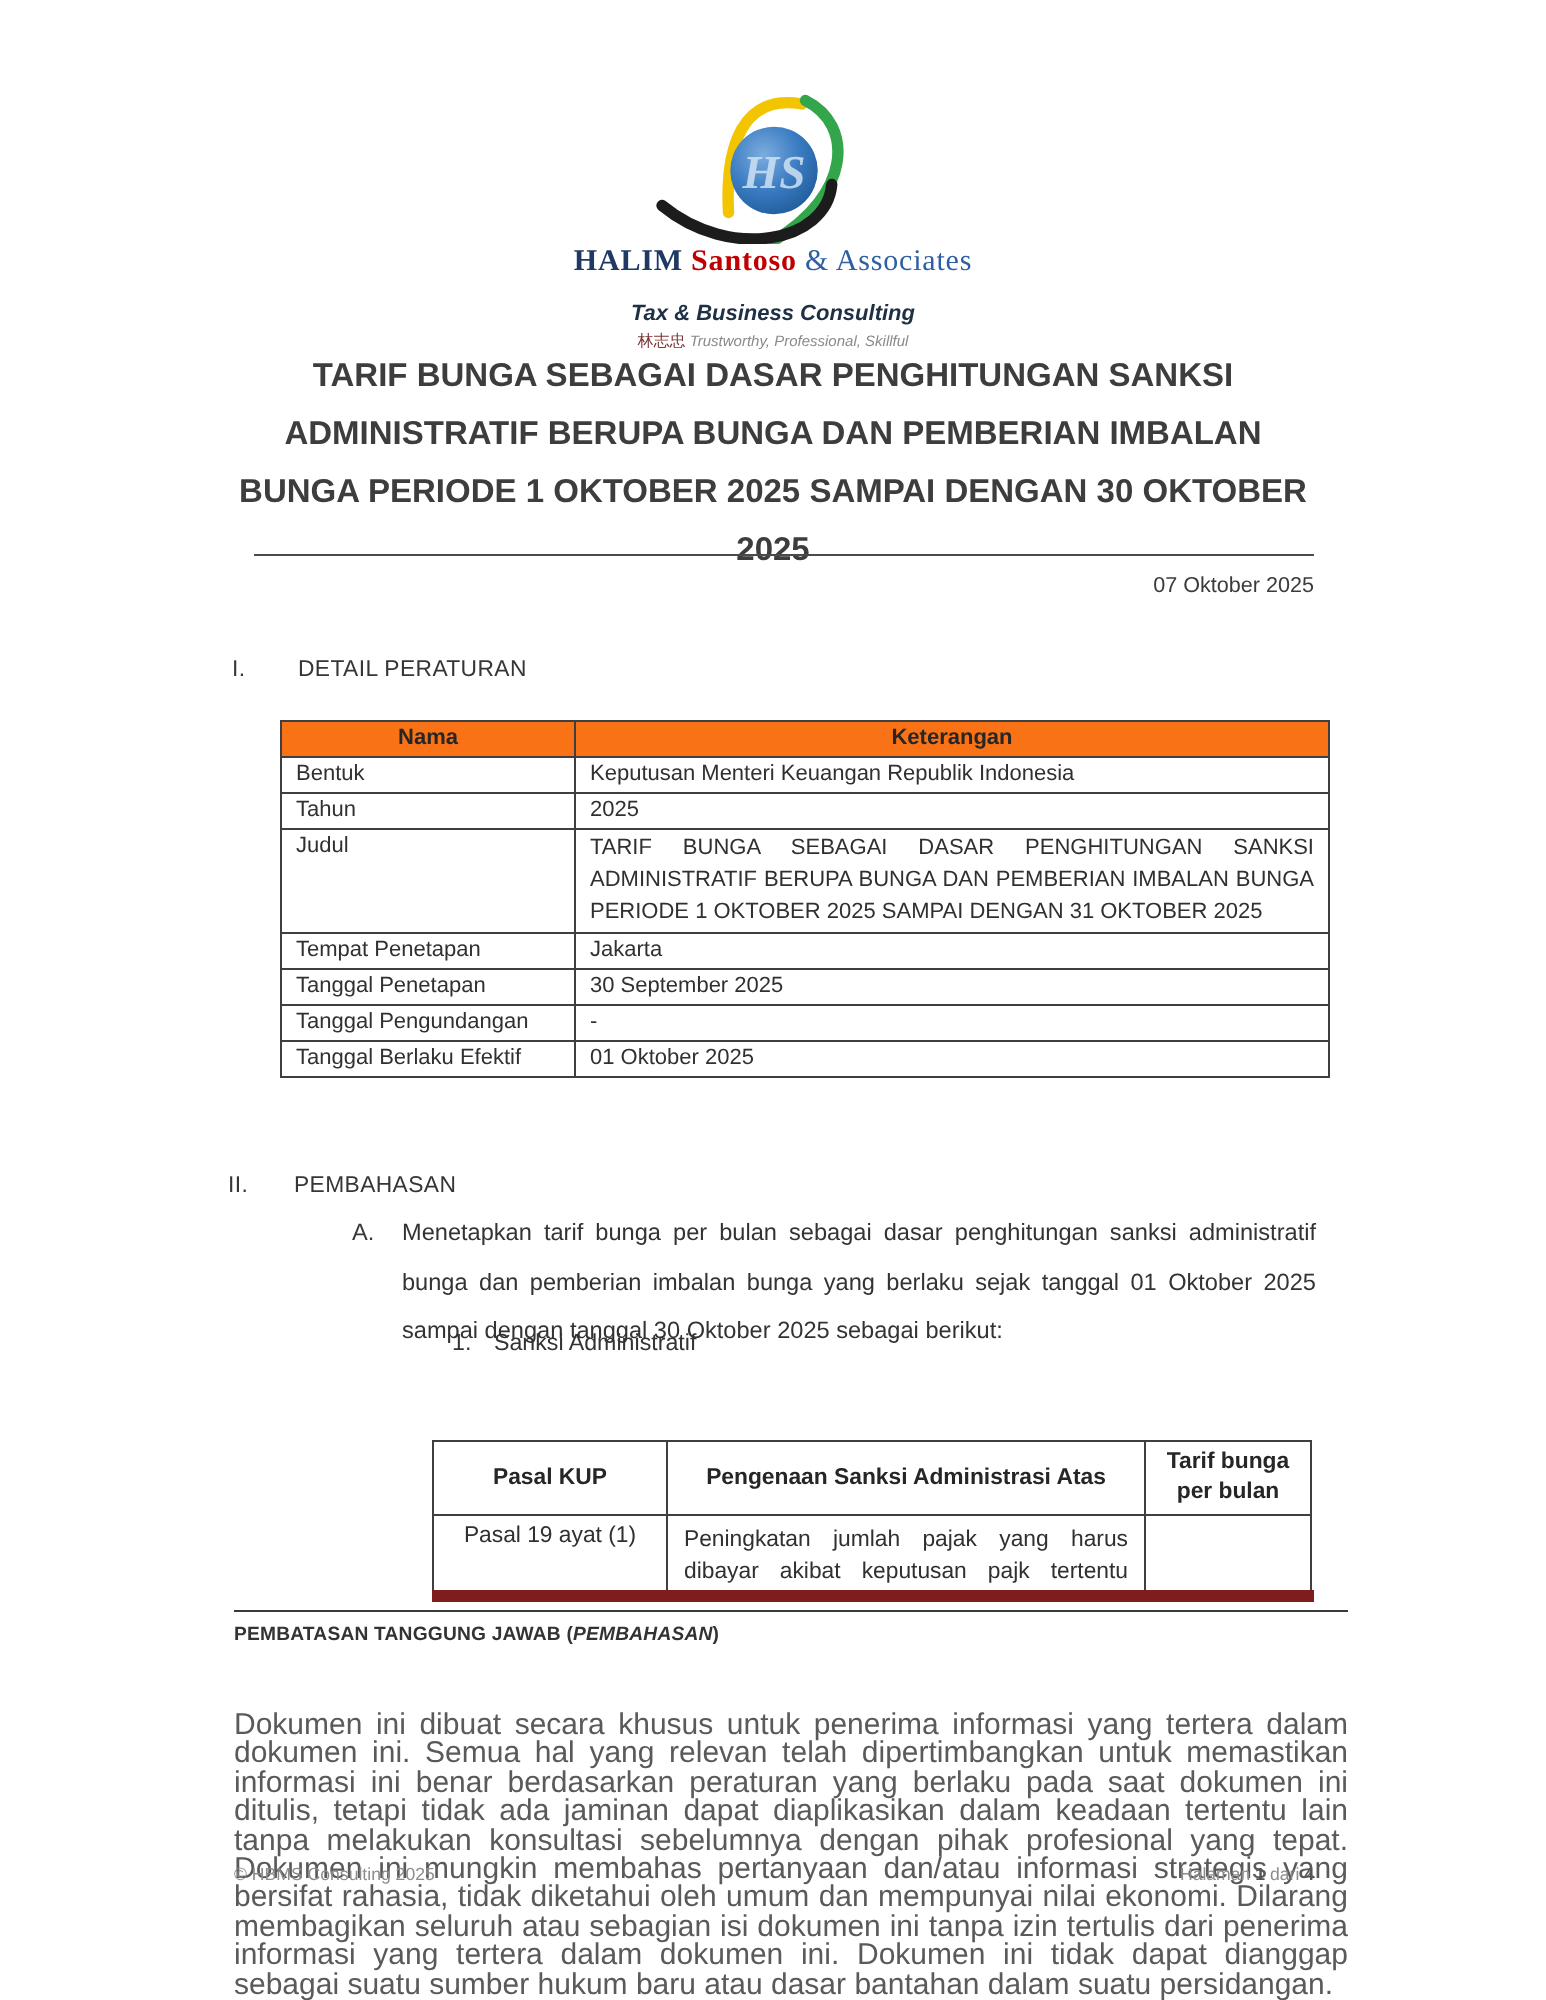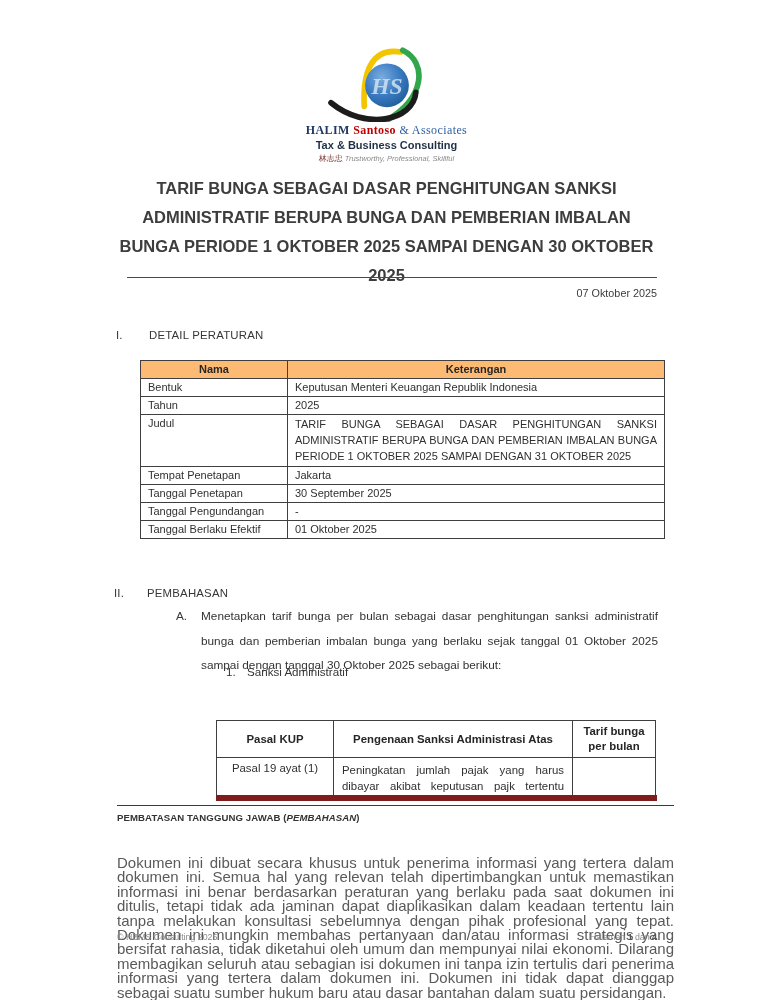--- a/index.html
+++ b/index.html
@@ -7,25 +7,25 @@
   body { font-family:"Liberation Sans", sans-serif; }
   .page {
     position:relative; width:773px; height:1000px; margin:0 auto;
     background:#ffffff; overflow:hidden; color:#3a3a3a;
   }
 
   
   .logo-wrap { position:absolute; top:38px; left:0; width:773px;
     display:flex; flex-direction:column; align-items:center; }
   .logo-svg { width:128px; height:84px; display:block; }
-  .logo-name { font-family:"Liberation Serif", serif; font-size:12px; letter-spacing:.4px; margin-top:1px; }
+  .logo-name { font-family:"Liberation Serif", serif; font-size:15px; letter-spacing:.4px; margin-top:1px; }
   .logo-name .halim { color:#1f3864; font-weight:bold; }
   .logo-name .santoso { color:#c00000; font-weight:bold; }
   .logo-name .assoc { color:#2e5fa3; }
-  .logo-tagline { font-size:11px; font-weight:bold; color:#1f3044; margin-top:1px; }
+  .logo-tagline { font-size:11px; font-weight:bold; font-style:italic; color:#1f3044; margin-top:11px; }
   .logo-motto { font-size:7.5px; color:#8a8a8a; margin-top:2px; }
   .logo-motto .cn { color:#7d3535; font-style:normal; font-size:8px; }
   .logo-motto .en { font-style:italic; }
 
   
   .doc-title {
     position:absolute; top:174px; left:116px; width:541px;
     font-size:16.5px; font-weight:bold; color:#3d3d3d;
     text-align:center; line-height:29px;
   }
@@ -37,21 +37,21 @@
   
   .sec-head { position:absolute; display:flex; font-size:11.4px; color:#363636; letter-spacing:.2px; }
   .sec-head .num { width:33px; }
   #sec1-head { top:329px; left:116px; }
   #sec2-head { top:587px; left:114px; }
 
   
   .t1 { position:absolute; top:360px; left:140px; width:525px;
     border-collapse:collapse; font-size:11px; color:#303030; table-layout:fixed; }
   .t1 th, .t1 td { border:1px solid #3f3f3f; padding:1px 7px; line-height:15px; vertical-align:top; }
-  .t1 th { background:#fdba74; font-weight:bold; text-align:center; color:#262626; }
+  .t1 th { background:#f97316; font-weight:bold; text-align:center; color:#262626; }
   .t1 .c1 { width:147px; }
   .t1 td.just { text-align:justify; line-height:16.2px; }
 
   
   .item-a { position:absolute; top:604px; left:176px; width:482px; display:flex; }
   .item-a .num { width:25px; font-size:11.8px; line-height:24.6px; }
   .item-a .txt { width:457px; font-size:11.8px; line-height:24.6px; text-align:justify; color:#333; }
   .item-1 { position:absolute; top:665px; left:226px; display:flex; font-size:11.6px; color:#333; }
   .item-1 .num { width:21px; }
 

